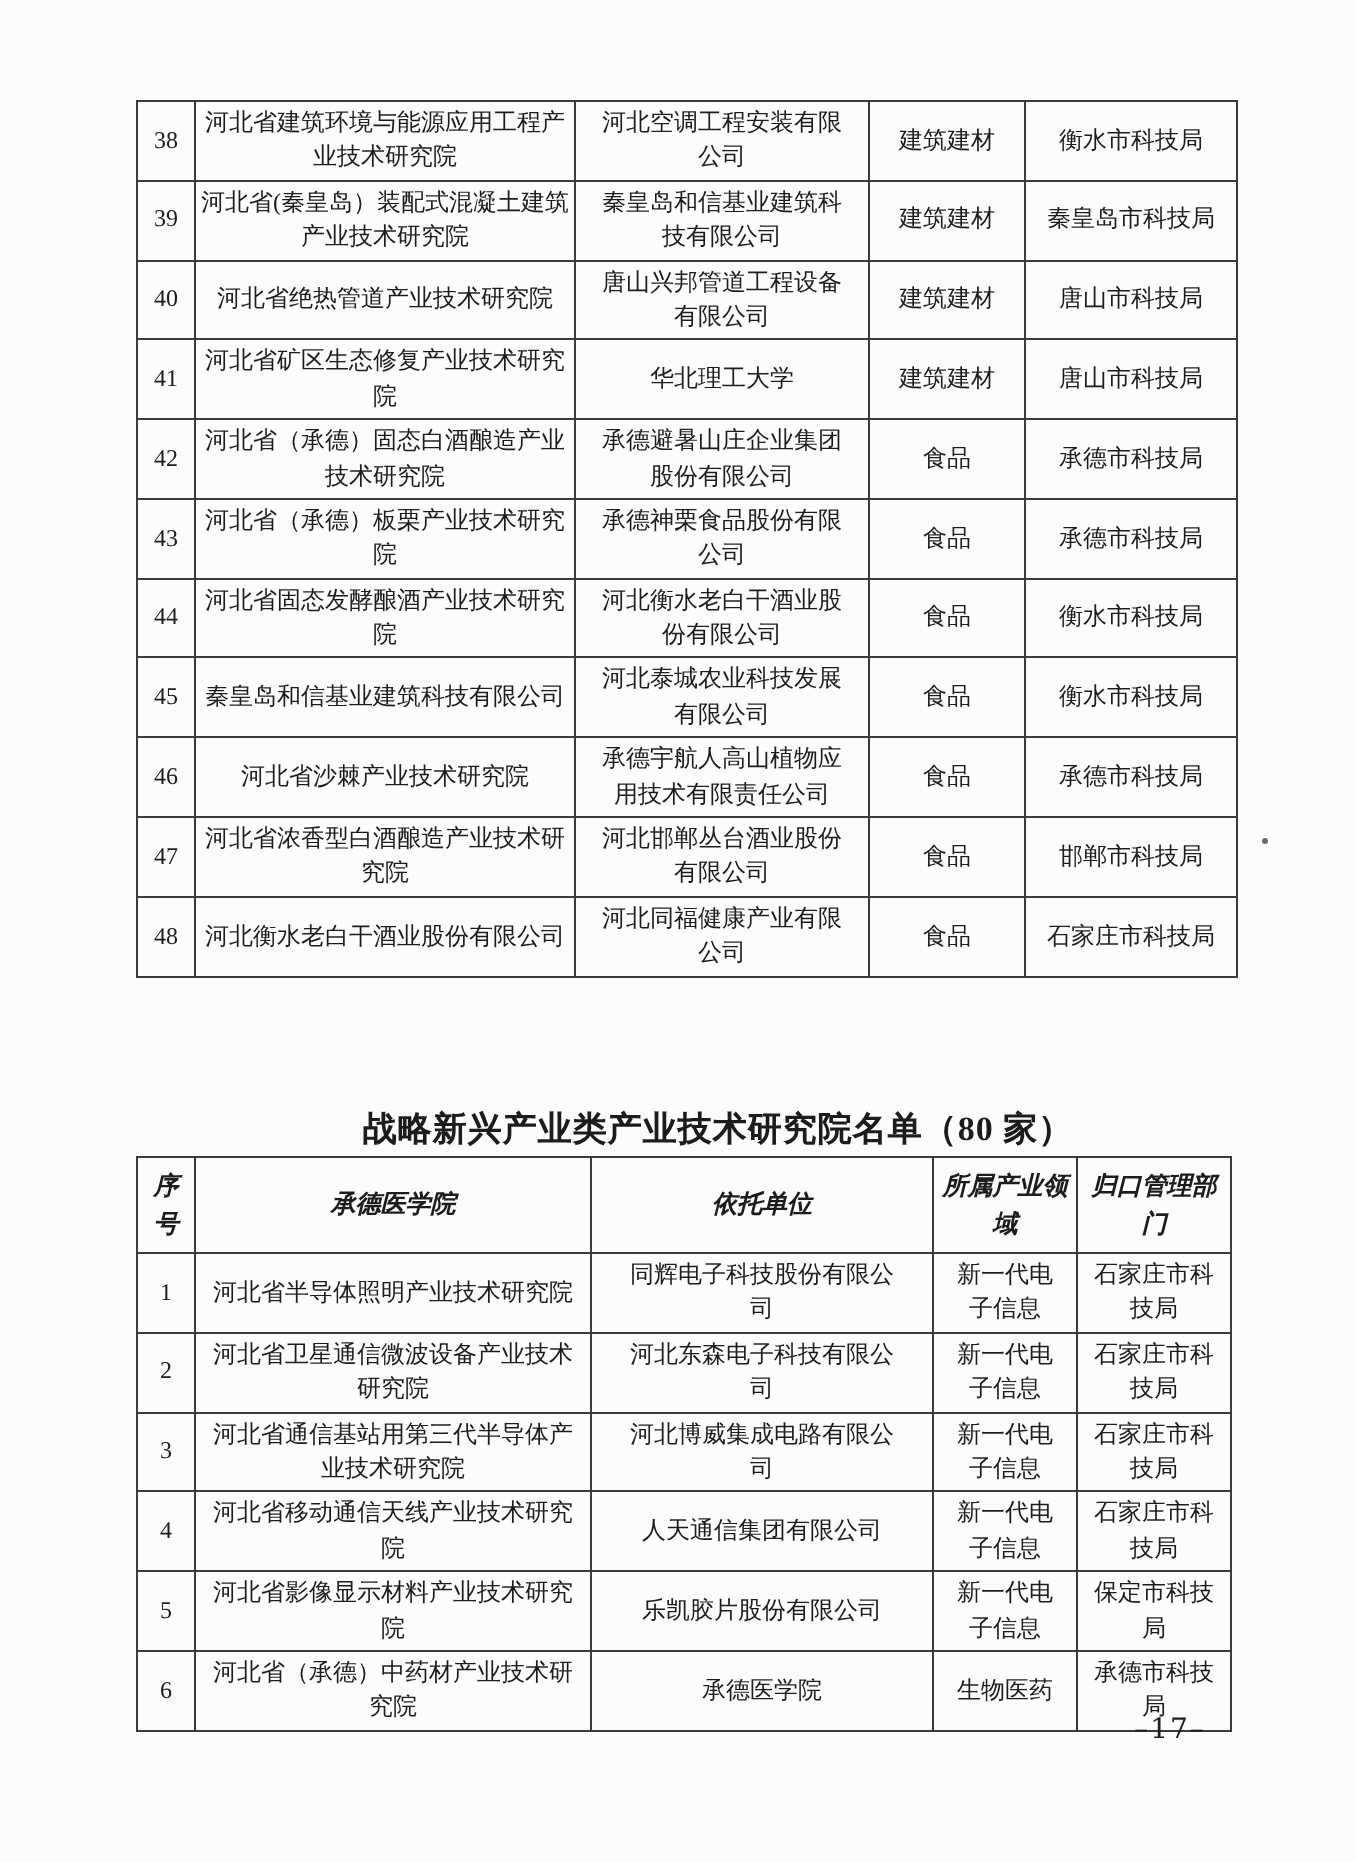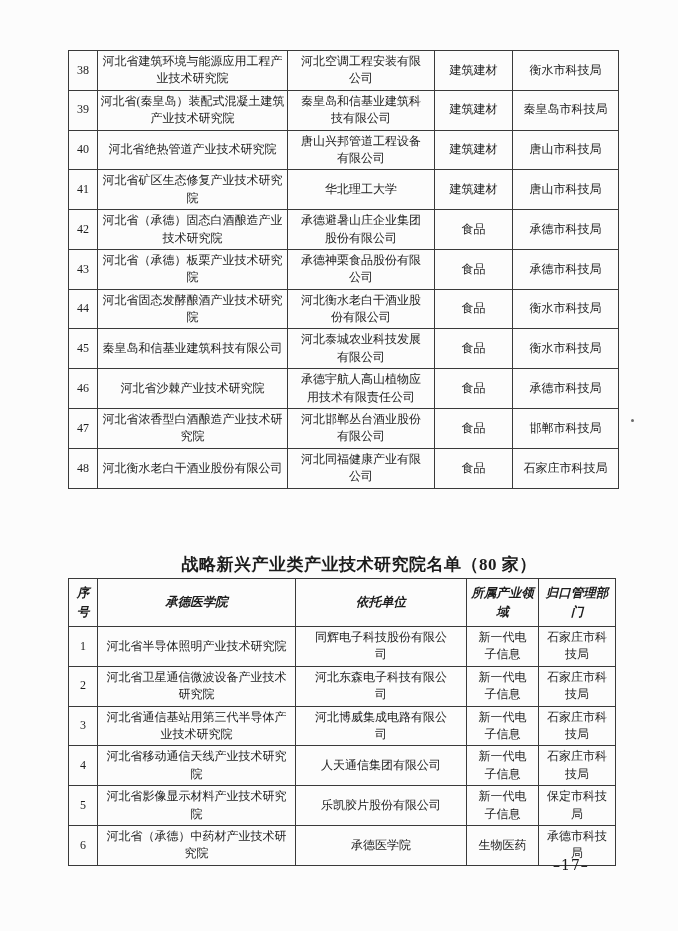--- a/index.html
+++ b/index.html
@@ -36,21 +36,21 @@
 
   .tbl-bottom { left:68px; top:578px; width:547px; }
   .tbl-bottom thead tr { height:48px;font-style:italic; }
   .tbl-bottom tbody tr { height:37px; }
   .tbl-bottom td:nth-child(2) { padding:2px 4px; }
   .tbl-bottom td:nth-child(3) { padding:2px 14px; }
   .tbl-bottom td:nth-child(4), .tbl-bottom td:nth-child(5) { padding:2px 6px; }
 
   .page-number {
     position:absolute; top:857px; left:553px; width:64px;
-    font-size:14px; letter-spacing:1px;
+    text-align:center; font-size:14px; letter-spacing:1px;
     font-family:"DejaVu Serif","Liberation Serif",serif;
   }
   .scan-dot {
     position:absolute; left:631px; top:419px; width:3px; height:3px;
     background:#6a6a6a; border-radius:50%;
   }
 </style>
 </head>
 <body>
 

